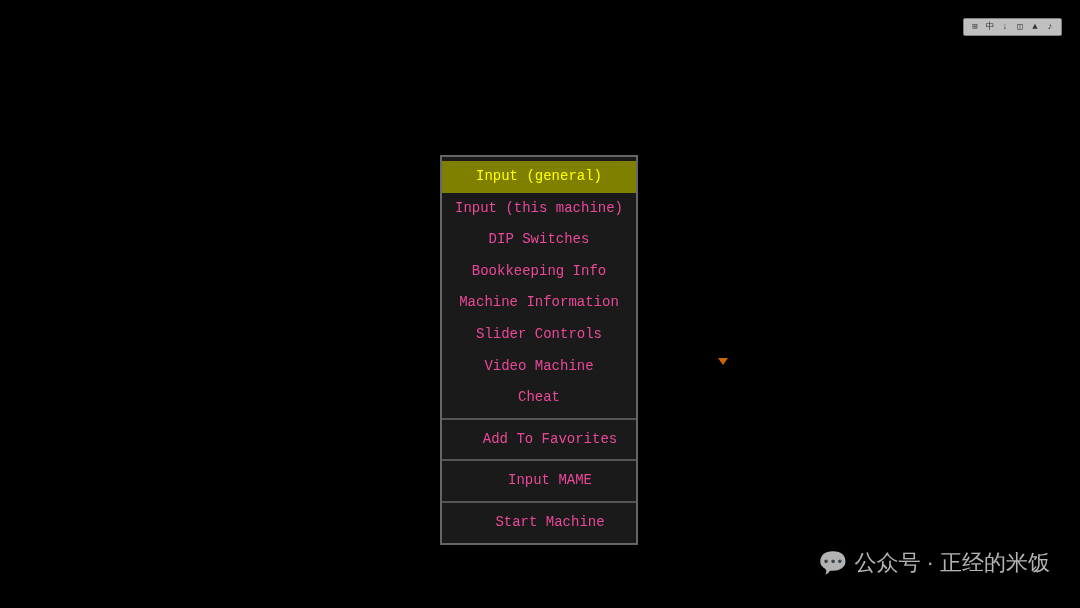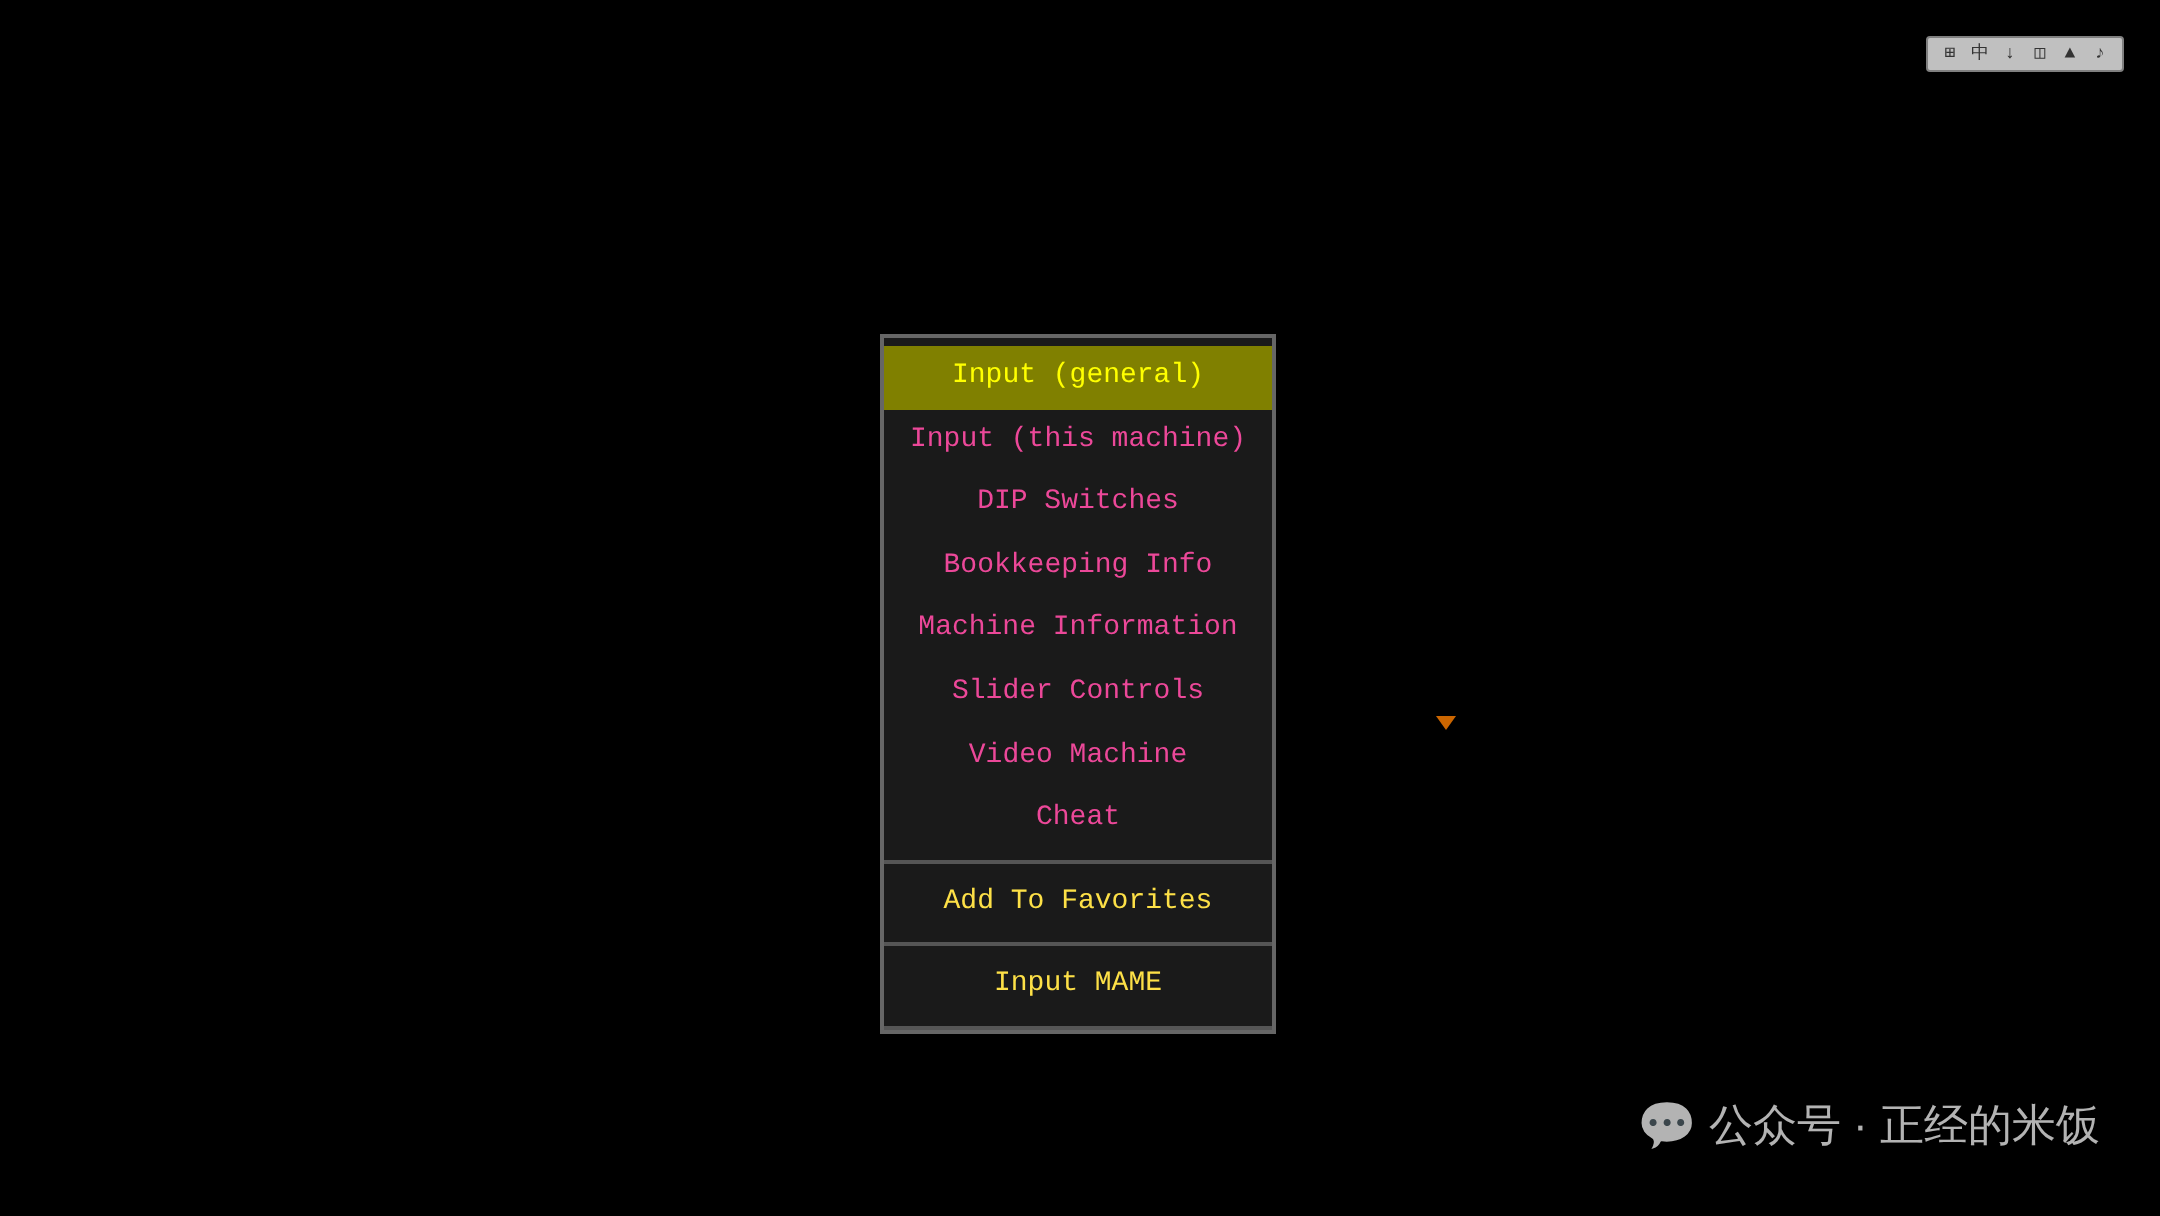--- a/index.html
+++ b/index.html
@@ -35,21 +35,21 @@
       color: #333;
       display: inline-block;
       width: 12px;
       height: 12px;
       text-align: center;
       line-height: 12px;
     }
 
     #menu-container {
       position: absolute;
-      top: 167px;
+      top: 155px;
       left: 440px;
       width: 198px;
       border: 2px solid #666;
       background-color: #1a1a1a;
     }
 
     .menu-item {
       display: block;
       width: 100%;
       text-align: center;
@@ -80,27 +80,28 @@
 
     .menu-section-actions {
       padding: 0;
     }
 
     .action-item {
       display: block;
       width: 100%;
       text-align: center;
       padding: 10px 10px;
-      color: #fde047;
+      color: #ec4899;
       font-size: 14px;
       font-family: 'Courier New', Courier, monospace;
       cursor: pointer;
       background: transparent;
       border: none;
       line-height: 1.4;
+      margin-left: 11px;
     }
 
     
     #cursor {
       position: absolute;
       top: 358px;
       left: 718px;
       width: 0;
       height: 0;
       border-style: solid;
@@ -154,20 +155,23 @@
   </div>
 
   <div class="menu-divider"></div>
 
   <div class="menu-section-actions">
     <button class="action-item">Input MAME</button>
   </div>
 
   <div class="menu-divider"></div>
 
+  <div class="menu-section-actions">
+    <button class="action-item">Start Machine</button>
+  </div>
 </div>
 
 <div id="cursor"></div>
 
 <div id="watermark">
   <span style="font-size:24px;">💬</span>
   <span>公众号 · 正经的米饭</span>
 </div>
 
 </body></html>

